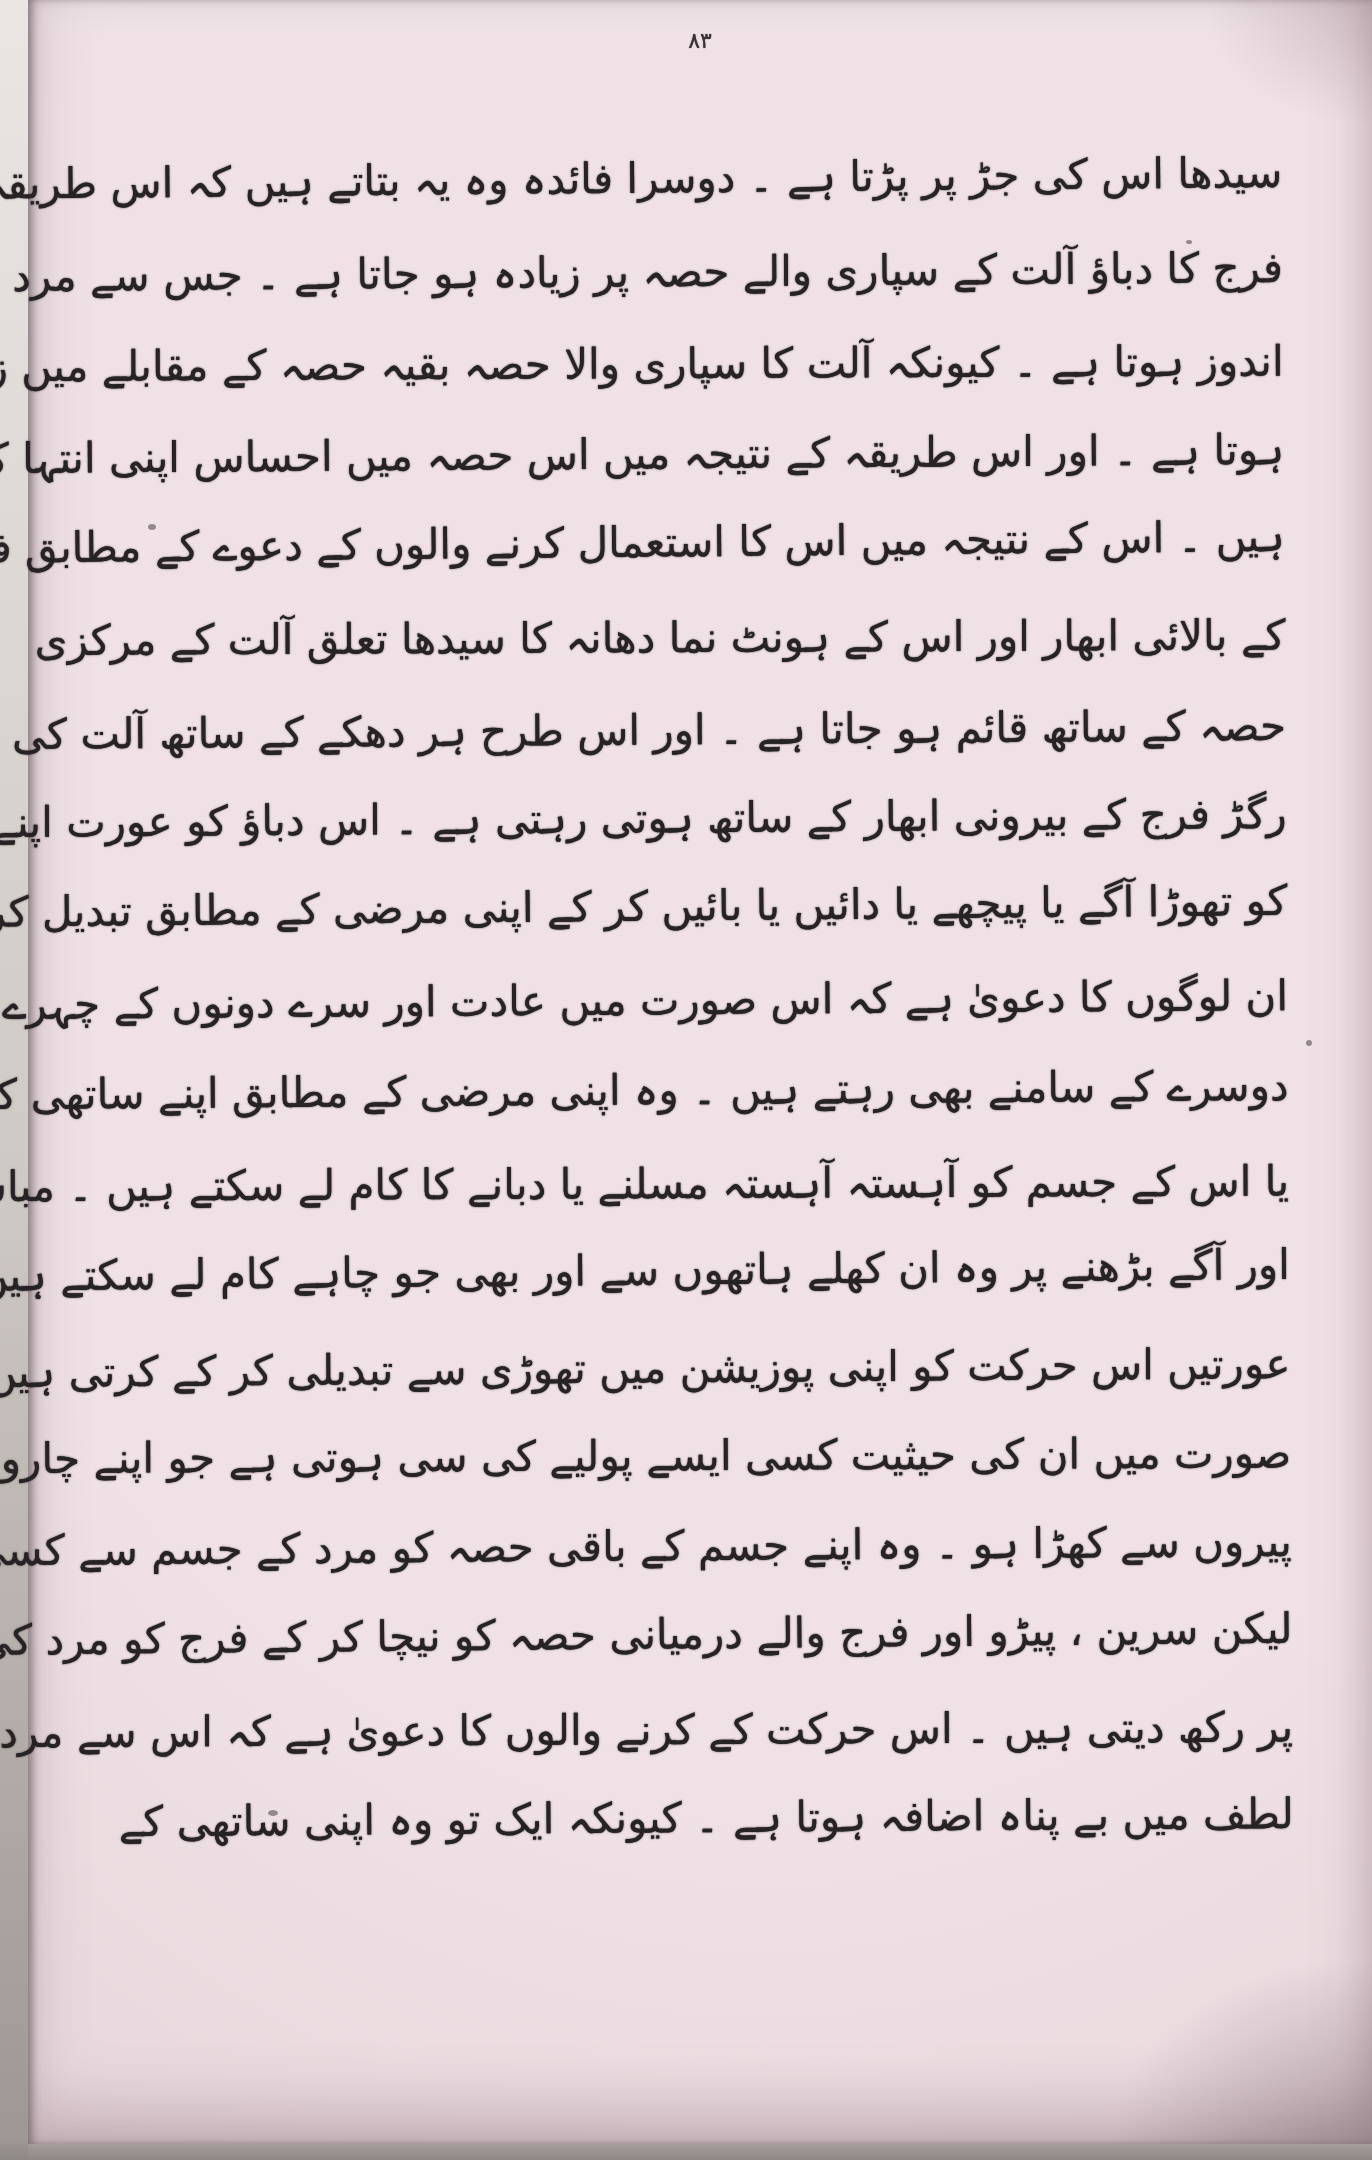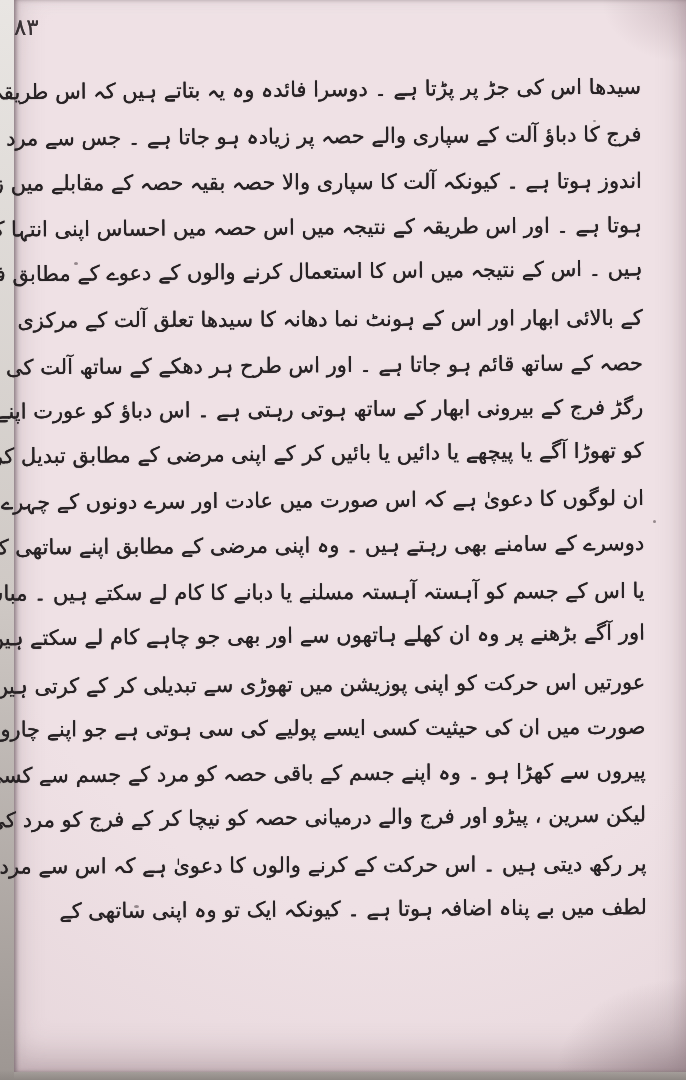--- a/index.html
+++ b/index.html
@@ -42,22 +42,22 @@
   .corner-shade-br{
     position:absolute;bottom:0;right:0;width:220px;height:160px;
     background:radial-gradient(180px 130px at 100% 100%, rgba(96,76,84,.38), rgba(96,76,84,0) 72%);
   }
   .bottom-shadow{
     position:absolute;left:0;right:0;bottom:0;height:10px;
     background:linear-gradient(180deg, rgba(90,80,78,0), #8e8884);
   }
   .page-number{
     position:absolute;top:14px;left:0;right:0;
-    text-align:left;
-    font-size:23px;letter-spacing:2px;
+    text-align:center;
+    font-size:11px;letter-spacing:2px;
     color:#3a3336;
     text-shadow:0 0 .5px #3a3336;
   }
   .text-block{
     position:absolute;top:68px;right:42px;left:72px;
     direction:rtl;
     transform:rotate(-0.4deg);
     color:var(--ink-solid);
   }
   .line{

